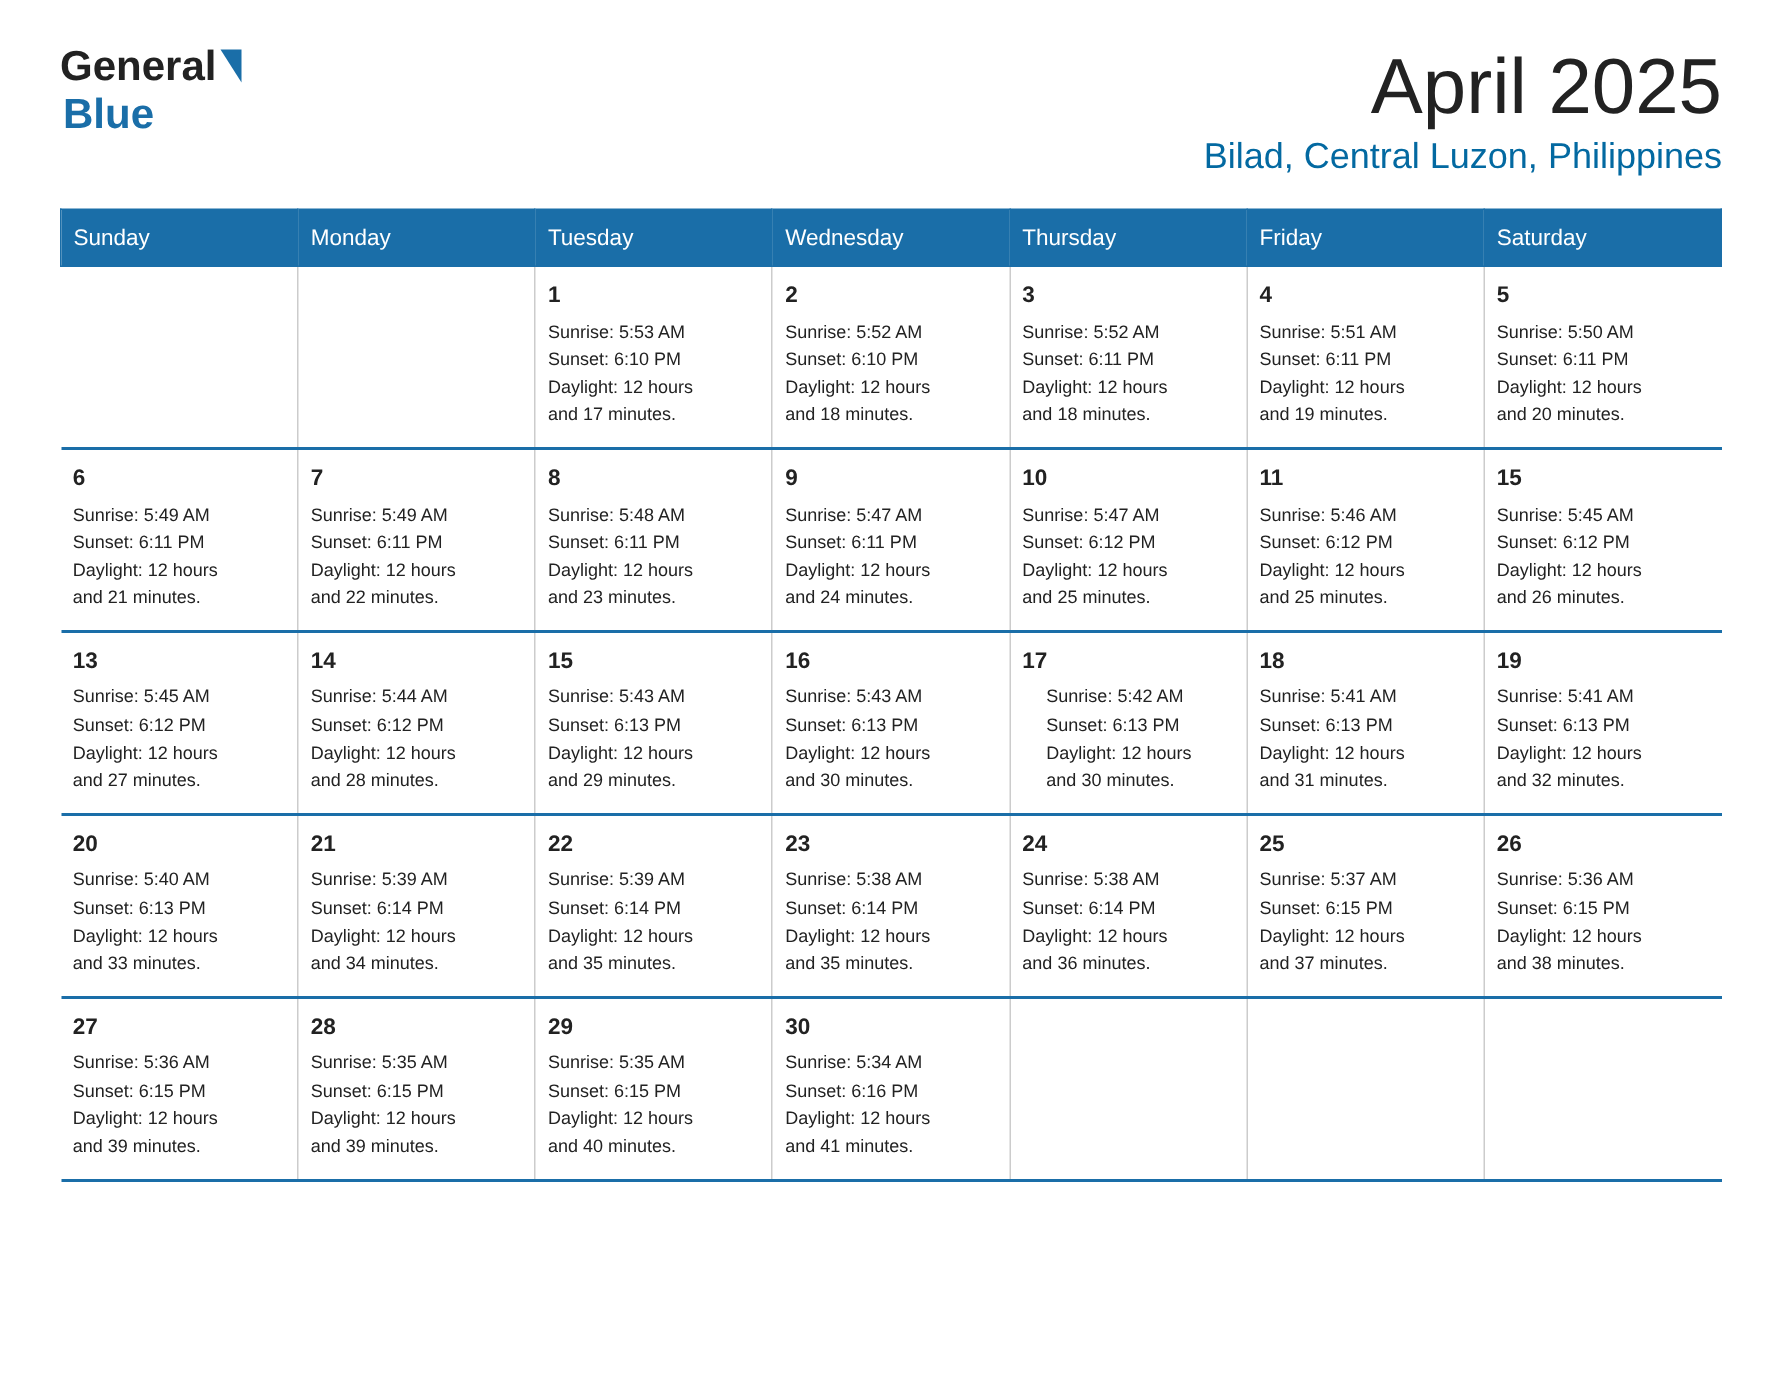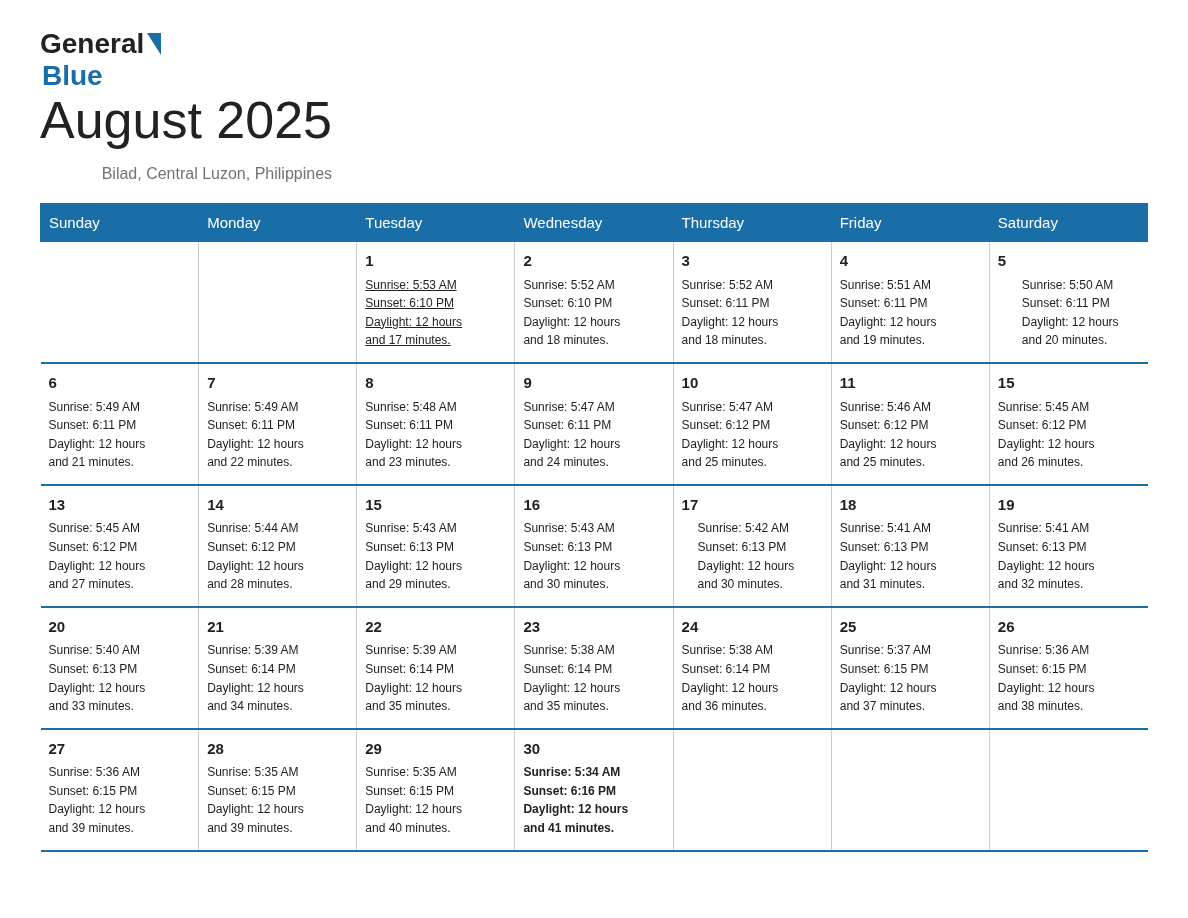--- a/index.html
+++ b/index.html
@@ -7,21 +7,20 @@
       font-family: Arial, sans-serif;
       background: #fff;
       padding: 30px 40px;
       color: #222;
     }
     .header {
       display: flex;
       justify-content: space-between;
       align-items: flex-start;
       margin-bottom: 20px;
-      flex-direction: column;
     }
     .logo {
       display: flex;
       flex-direction: column;
       align-items: flex-start;
     }
     .logo-text {
       display: flex;
       align-items: center;
       font-size: 28px;
@@ -52,23 +51,23 @@
     .title-area {
       text-align: right;
     }
     .month-year {
       font-size: 52px;
       font-weight: normal;
       color: #222;
       line-height: 1.1;
     }
     .location {
-      font-size: 16px;
-      color: #737373;
-      margin-top: 16px;
+      font-size: 24px;
+      color: #0369a1;
+      margin-top: 4px;
     }
     table {
       width: 100%;
       border-collapse: collapse;
       table-layout: fixed;
     }
     thead tr {
       background-color: #1a6ea8;
       color: #fff;
       padding-left: 40px;
@@ -113,21 +112,21 @@
 
 <div class="header">
   <div class="logo">
     <div class="logo-text">
       <span class="logo-general">General</span>
       <span class="logo-triangle"></span>
     </div>
     <span class="logo-blue">Blue</span>
   </div>
   <div class="title-area">
-    <div class="month-year">August 2025</div>
+    <div class="month-year">April 2025</div>
     <div class="location">Bilad, Central Luzon, Philippines</div>
   </div>
 </div>
 
 <table>
   <thead>
     <tr>
     <th>Sunday</th>
         <th>Monday</th>
         <th>Tuesday</th>
@@ -136,21 +135,21 @@
         <th>Friday</th>
         <th>Saturday</th>
       </tr>
   </thead>
   <tbody id="calendar-body">
   <tr>
         <td></td>
         <td></td>
         <td>
           <span class="day-num">1</span>
-          <div class="day-info" style="white-space: pre-line; text-decoration: underline;">Sunrise: 5:53 AM
+          <div class="day-info" style="white-space: pre-line;">Sunrise: 5:53 AM
 Sunset: 6:10 PM
 Daylight: 12 hours
 and 17 minutes.</div>
         </td>
         <td>
           <span class="day-num">2</span>
           <div class="day-info" style="white-space: pre-line;">Sunrise: 5:52 AM
 Sunset: 6:10 PM
 Daylight: 12 hours
 and 18 minutes.</div>
@@ -164,21 +163,21 @@
         </td>
         <td>
           <span class="day-num">4</span>
           <div class="day-info" style="white-space: pre-line;">Sunrise: 5:51 AM
 Sunset: 6:11 PM
 Daylight: 12 hours
 and 19 minutes.</div>
         </td>
         <td>
           <span class="day-num">5</span>
-          <div class="day-info" style="white-space: pre-line; margin-left: 24px;">Sunrise: 5:50 AM
+          <div class="day-info" style="white-space: pre-line;">Sunrise: 5:50 AM
 Sunset: 6:11 PM
 Daylight: 12 hours
 and 20 minutes.</div>
         </td>
       </tr>
       <tr>
         <td>
           <span class="day-num">6</span>
           <div class="day-info" style="white-space: pre-line;">Sunrise: 5:49 AM
 Sunset: 6:11 PM
@@ -347,21 +346,21 @@
         </td>
         <td>
           <span class="day-num">29</span>
           <div class="day-info" style="white-space: pre-line;">Sunrise: 5:35 AM
 Sunset: 6:15 PM
 Daylight: 12 hours
 and 40 minutes.</div>
         </td>
         <td>
           <span class="day-num">30</span>
-          <div class="day-info" style="white-space: pre-line; font-weight: bold;">Sunrise: 5:34 AM
+          <div class="day-info" style="white-space: pre-line;">Sunrise: 5:34 AM
 Sunset: 6:16 PM
 Daylight: 12 hours
 and 41 minutes.</div>
         </td>
         <td></td>
         <td></td>
         <td></td>
       </tr>
     </tbody>
 </table>

